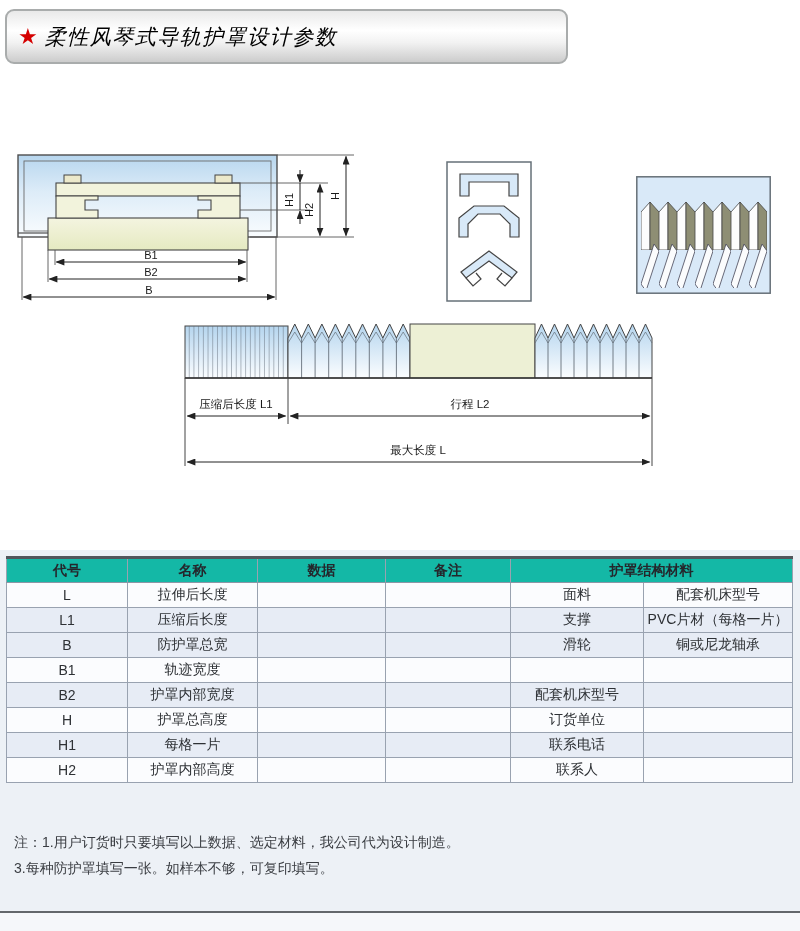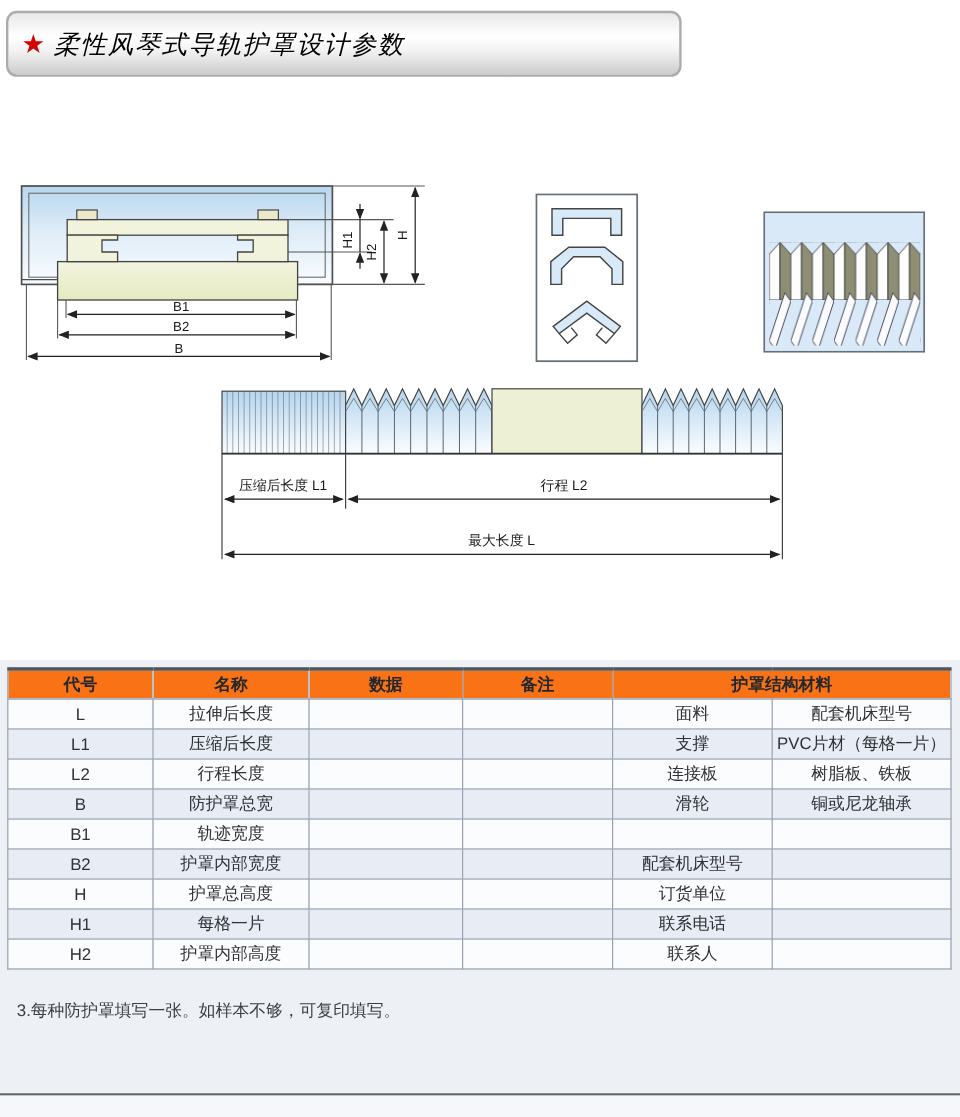--- a/index.html
+++ b/index.html
@@ -33,21 +33,21 @@
   .divider { position:absolute; left:0; top:911px; width:800px; height:2px; background:#63676b; }
   table.params {
     position:absolute; left:6px; top:556px; width:786px;
     border-collapse:collapse; table-layout:fixed; font-size:14px;
   }
   table.params th, table.params td {
     border:1px solid #99a2b0; height:25px; padding:0 3px;
     text-align:center; overflow:hidden; white-space:nowrap;
   }
   table.params thead th {
-    background:#f97316; border-top:3px solid #53575c; border-bottom:1px solid #8d96a6;
+    background:#14b8a6; border-top:3px solid #53575c; border-bottom:1px solid #8d96a6;
     font-weight:bold; color:#24272c;
   }
   tr.plain td { background:#fbfcfe; }
   tr.alt td   { background:#e7ecf5; }
   .notes { position:absolute; left:14px; top:835px; font-size:14px; color:#3a3d42; }
   .notes p { margin:0 0 11px 0; line-height:15px; white-space:nowrap; }
 </style>
 </head>
 <body>
 
@@ -205,28 +205,20 @@
       <td>配套机床型号</td>
     </tr>
     <tr class="alt">
       <td>L1</td>
       <td>压缩后长度</td>
       <td></td>
       <td></td>
       <td>支撑</td>
       <td>PVC片材（每格一片）</td>
     </tr>
-    <tr class="plain">
-      <td>L2</td>
-      <td>行程长度</td>
-      <td></td>
-      <td></td>
-      <td>连接板</td>
-      <td>树脂板、铁板</td>
-    </tr>
     <tr class="alt">
       <td>B</td>
       <td>防护罩总宽</td>
       <td></td>
       <td></td>
       <td>滑轮</td>
       <td>铜或尼龙轴承</td>
     </tr>
     <tr class="plain">
       <td>B1</td>
@@ -265,17 +257,18 @@
       <td>护罩内部高度</td>
       <td></td>
       <td></td>
       <td>联系人</td>
       <td></td>
     </tr>
   </tbody>
 </table>
 
 <div class="notes">
+  <p>注：1.用户订货时只要填写以上数据、选定材料，我公司代为设计制造。</p>
   <p>3.每种防护罩填写一张。如样本不够，可复印填写。</p>
 </div>
 
 <div class="divider"></div>
 <div class="bottom-strip"></div>
 
 </body></html>

